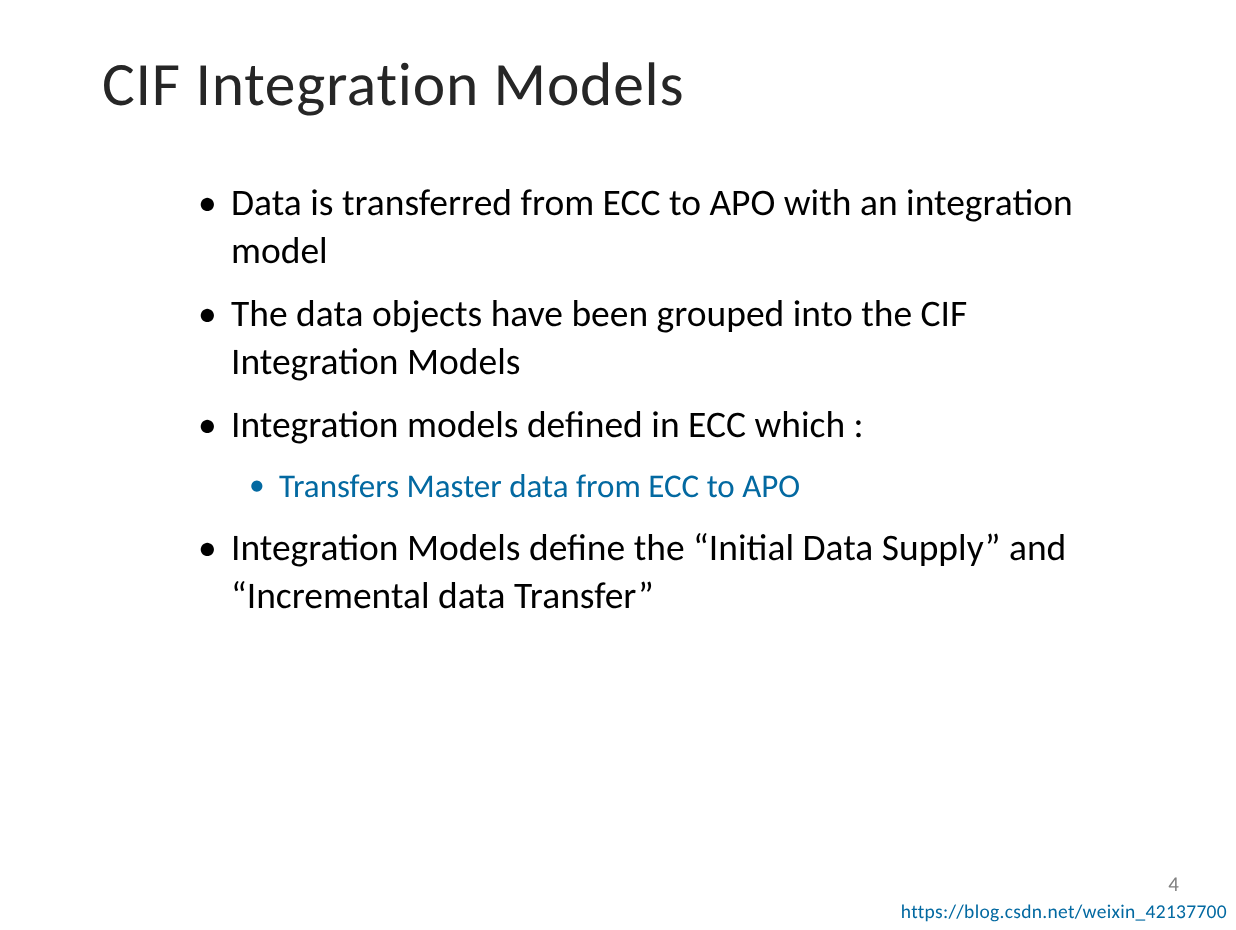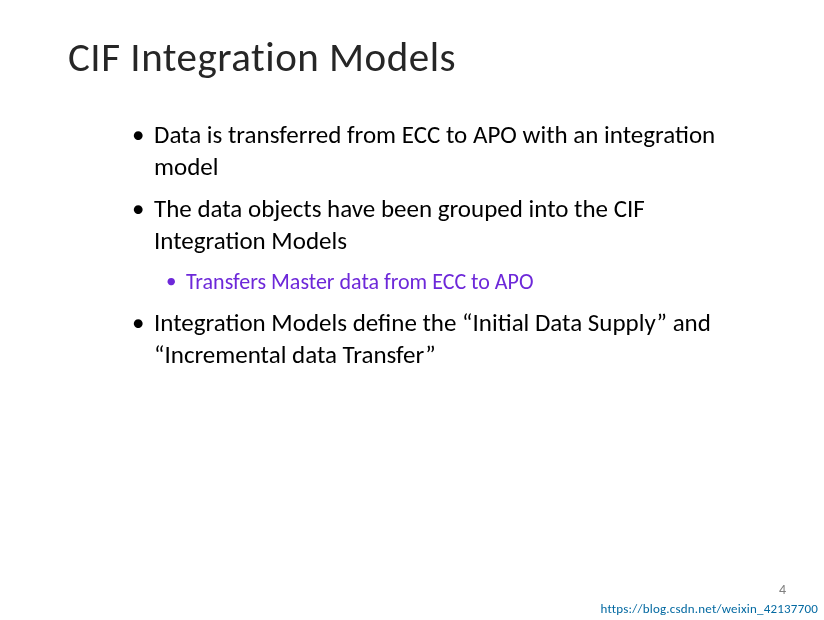--- a/index.html
+++ b/index.html
@@ -49,21 +49,21 @@
       font-size: 25px;
     }
     .level2-container {
       margin-top: 4px;
       margin-bottom: 10px;
       padding-left: 34px;
     }
     .level2 {
       font-size: 22px;
       line-height: 1.35;
-      color: #6d28d9;
+      color: #0369a1;
       position: relative;
       padding-left: 24px;
       margin-bottom: 3px;
     }
     .level2::before {
       content: "•";
       position: absolute;
       left: 4px;
       top: 0;
       font-size: 21px;
@@ -86,20 +86,21 @@
   </style>
 </head>
 <body>
 
 <div class="slide">
   <h1 class="title">CIF Integration Models</h1>
   <div class="content">
     <ul>
       <li class="level1">Data is transferred from ECC to APO with an integration model</li>
       <li class="level1">The data objects have been grouped into the CIF Integration Models</li>
+      <li class="level1">Integration models defined in ECC which :</li>
       <ul class="level2-container">
         <li class="level2">Transfers Master data from ECC to APO</li>
       </ul>
       <li class="level1">Integration Models define the “Initial Data Supply” and “Incremental data Transfer”</li>
     </ul>
   </div>
 </div>
 
 <div class="page-number">4</div>
 <div class="watermark">https://blog.csdn.net/weixin_42137700</div>

